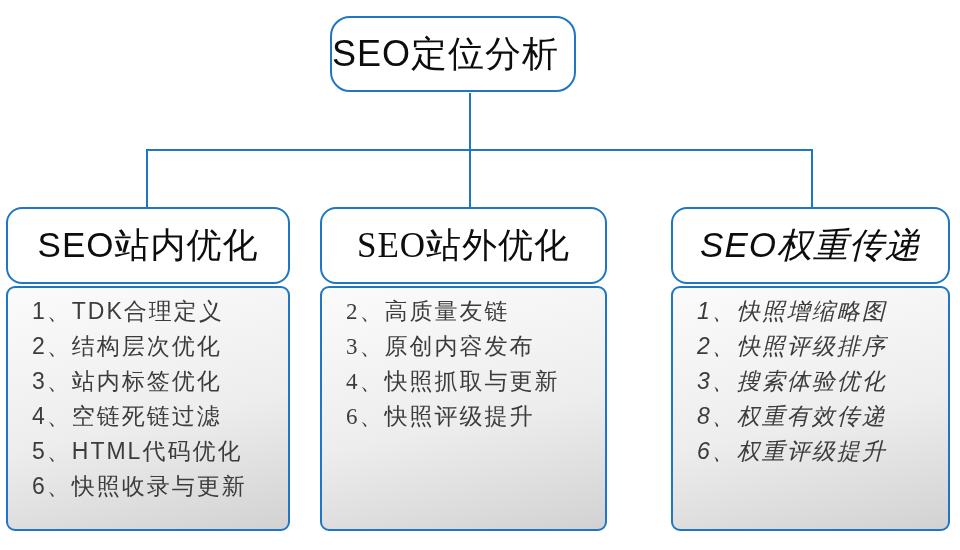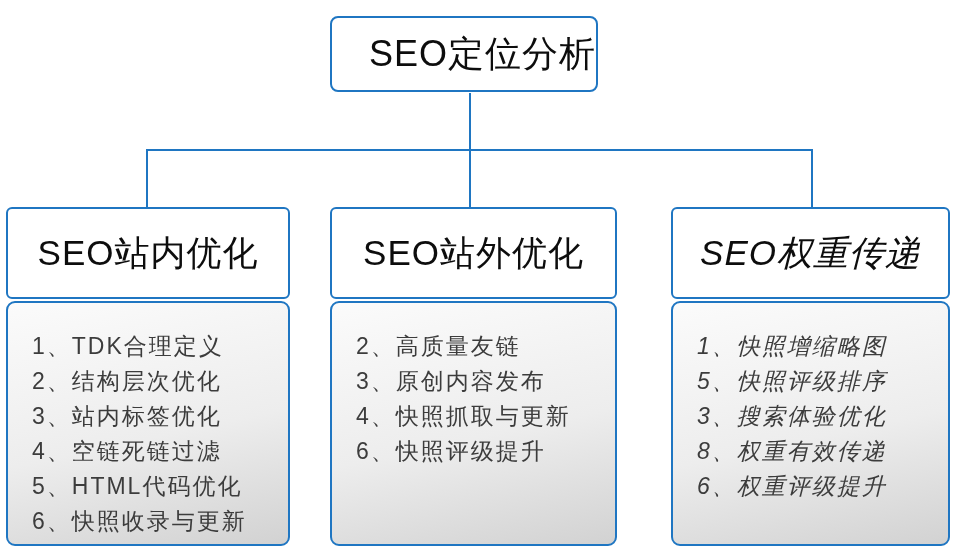--- a/index.html
+++ b/index.html
@@ -13,64 +13,64 @@
     width: 960px;
     height: 550px;
     background: #ffffff;
     overflow: hidden;
     font-family: "Liberation Sans", "DejaVu Sans", sans-serif;
   }
   .root-box {
     position: absolute;
     left: 330px;
     top: 16px;
-    width: 268px;
+    width: 246px;
     height: 76px;
     background: #ffffff;
     border: 2px solid #1f76c2;
-    border-radius: 8px;
+    border-radius: 20px;
     display: flex;
     align-items: center;
-    justify-content: flex-end;
+    justify-content: flex-start;
     font-size: 36px;
     letter-spacing: 1px;
     color: #0d0d0d;
   }
   .line {
     position: absolute;
     background: #1f76c2;
   }
   .line.v { width: 2px; }
   .line.h { height: 2px; }
   .col { position: absolute; top: 207px; }
   .col.c1 { left: 6px;   width: 284px; }
-  .col.c2 { left: 330px; width: 287px; }
+  .col.c2 { left: 320px; width: 287px; font-family: Liberation Serif, serif; }
   .col.c3 { left: 671px; width: 279px; font-style: italic; }
   .col-header {
     width: 100%;
-    height: 92px;
+    height: 77px;
     background: #ffffff;
     border: 2px solid #1f76c2;
-    border-radius: 6px;
+    border-radius: 16px;
     display: flex;
     align-items: center;
     justify-content: center;
     font-size: 35px;
     letter-spacing: 1px;
     color: #0d0d0d;
     white-space: nowrap;
   }
   .col-list {
     margin-top: 2px;
     width: 100%;
     height: 245px;
     background: linear-gradient(168deg, #fbfbfb 0%, #ededed 55%, #d2d2d2 100%);
     border: 2px solid #1f76c2;
     border-radius: 9px;
-    padding: 26px 8px 0 24px;
+    padding: 6px 8px 0 24px;
     overflow: hidden;
   }
   .item {
     font-size: 23px;
     line-height: 35px;
     letter-spacing: 2px;
     color: #3c3c3c;
     white-space: nowrap;
   }
 </style>
@@ -114,20 +114,20 @@
       <div class="item">6、快照评级提升</div>
     </div>
   </section>
 
   <section class="col c3">
     <div class="col-header">
       <span>SEO权重传递</span>
     </div>
     <div class="col-list">
       <div class="item">1、快照增缩略图</div>
-      <div class="item">5、快照评级排序</div>
+      <div class="item">2、快照评级排序</div>
       <div class="item">3、搜索体验优化</div>
       <div class="item">8、权重有效传递</div>
       <div class="item">6、权重评级提升</div>
     </div>
   </section>
 
 </div>
 
 </body></html>

